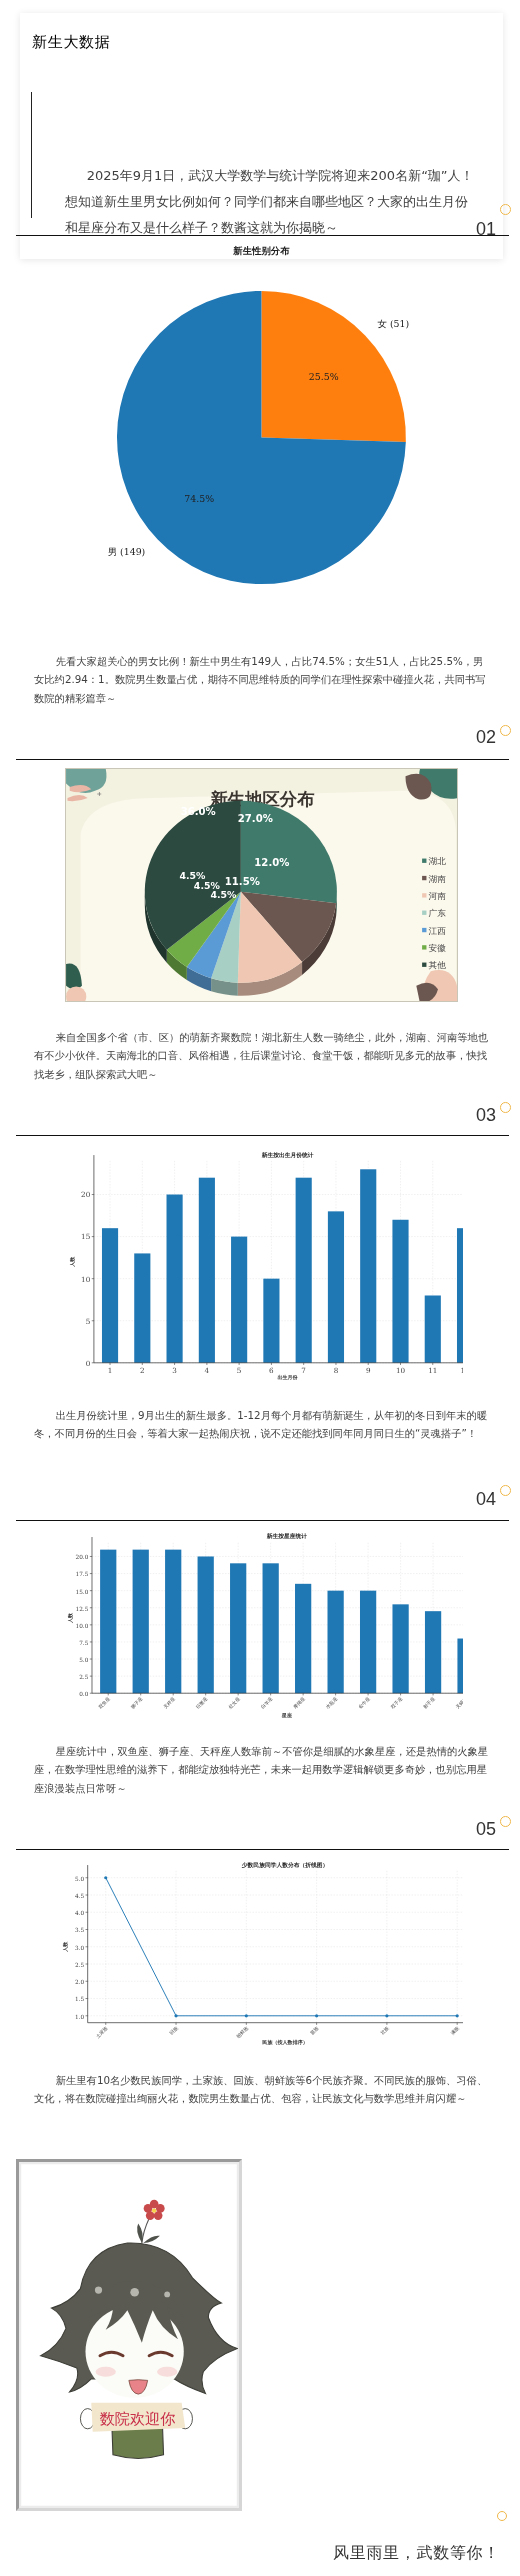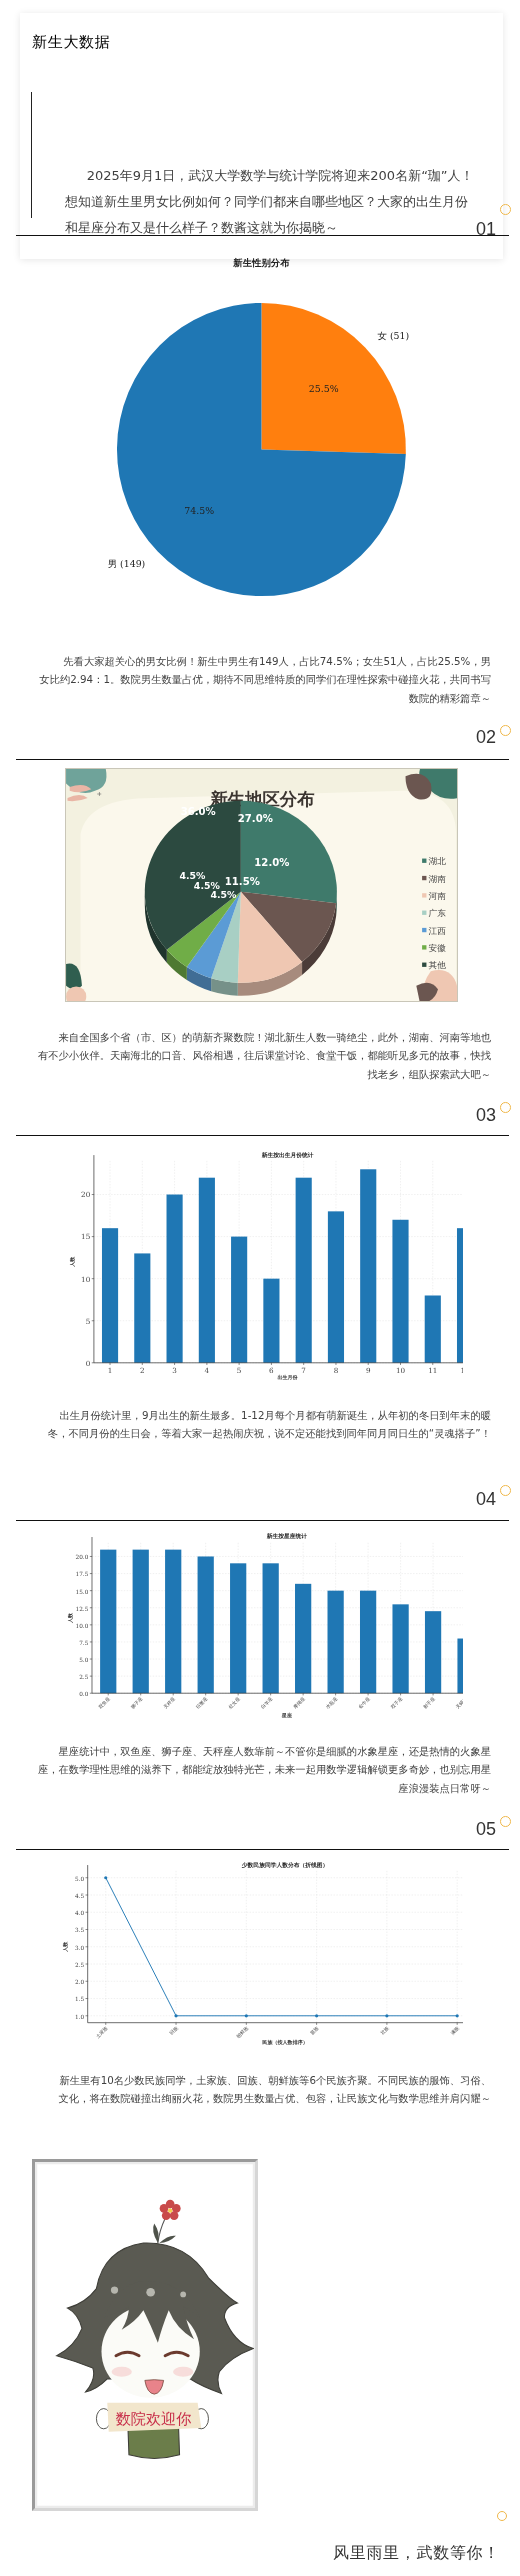--- a/index.html
+++ b/index.html
@@ -11,43 +11,43 @@
   .card { left: 20px; top: 13px; width: 483px; height: 246px; background: #fff; box-shadow: 0 1.4px 7.2px rgba(0,0,0,0.10); }
   .card-title { left: 32px; top: 33px; font-size: 15px; color: #000000; letter-spacing: 0.7px; }
   .quote-bar { left: 31px; top: 92px; width: 1.4px; height: 126px; background: #222; }
   .intro-text { left: 65px; top: 118px; width: 412px; font-size: 13px; line-height: 26px; color: #3f3f3f; text-indent: 21.7px; margin-top: 45px; }
 
   
   .sec-num { right: 24px; font-size: 18px; color: #333; font-family: "Liberation Sans", sans-serif; letter-spacing: 0px; }
   .sec-circle { width: 10.8px; height: 10.8px; border: 0.9px solid #f0b84a; border-radius: 50%; }
   .sec-line { left: 16px; width: 493px; height: 1.4px; background: #111; }
 
-  .para { left: 34px; width: 457px; font-size: 10.3px; line-height: 18.4px; color: #3f3f3f; text-indent: 21.7px; text-align: right; }
+  .para { left: 34px; width: 457px; font-size: 10.3px; line-height: 18.4px; color: #3f3f3f; text-indent: 21.7px; }
   svg text { font-family: "DejaVu Serif", "Liberation Serif", serif; }
 
   
   .region { left: 65px; top: 768px; width: 393px; height: 234px; background: #f3f1e0; border: 0.7px solid #c9c6b8; overflow: hidden; }
 
   
-  .frame { left: 16px; top: 2159px; width: 226px; height: 352px; background: #fff; border: 3.6px solid #9a9a9a; border-right-color: #d6d6d6; border-bottom-color: #d6d6d6; box-shadow: inset 0 0 0 2.2px #ececec; margin-left: 16px; }
+  .frame { left: 16px; top: 2159px; width: 226px; height: 352px; background: #fff; border: 3.6px solid #9a9a9a; border-right-color: #d6d6d6; border-bottom-color: #d6d6d6; box-shadow: inset 0 0 0 2.2px #ececec; }
   .closing { right: 20px; top: 2543px; font-size: 16px; color: #333; letter-spacing: 0.7px; }
 </style>
 </head>
 <body>
 
 <div class="abs card"></div>
 <div class="abs card-title">新生大数据</div>
 <div class="abs quote-bar"></div>
 <div class="abs intro-text">2025年9月1日，武汉大学数学与统计学院将迎来200名新“珈”人！想知道新生里男女比例如何？同学们都来自哪些地区？大家的出生月份和星座分布又是什么样子？数酱这就为你揭晓～</div>
 
 <div class="abs sec-num" style="top:219px">01</div>
 <div class="abs sec-circle" style="left:500px;top:204px"></div>
 <div class="abs sec-line" style="top:235px"></div>
 
-<div class="abs" style="left:0;top:250px;width:520px;height:347px">
+<div class="abs" style="left:0;top:238px;width:520px;height:347px">
   <svg width="520" height="347" viewBox="0 0 720 480" id="gender-svg">
     <text id="g-title" x="362" y="22" text-anchor="middle" font-size="13" font-weight="bold" fill="#222">新生性别分布</text>
   <path d="M362,276 L362,73 A200,203 0 0 1 561.9013120731463,282.37638409286 Z" fill="#ff7f0e"></path>
       <text x="448.17515573158266" y="196.23782137505611" text-anchor="middle" font-size="13" fill="#222">25.5%</text>
       <text x="522.8602906989543" y="122.7772665667714" text-anchor="start" font-size="13" fill="#222">女 (51)</text>
       <path d="M362,276 L561.9013120731463,282.37638409286 A200,203 0 1 1 361.99999999999994,73 Z" fill="#1f77b4"></path>
       <text x="275.82484426841734" y="365.7621786249439" text-anchor="middle" font-size="13" fill="#222">74.5%</text>
       <text x="201.13970930104563" y="439.22273343322854" text-anchor="end" font-size="13" fill="#222">男 (149)</text>
     </svg>
 </div>

